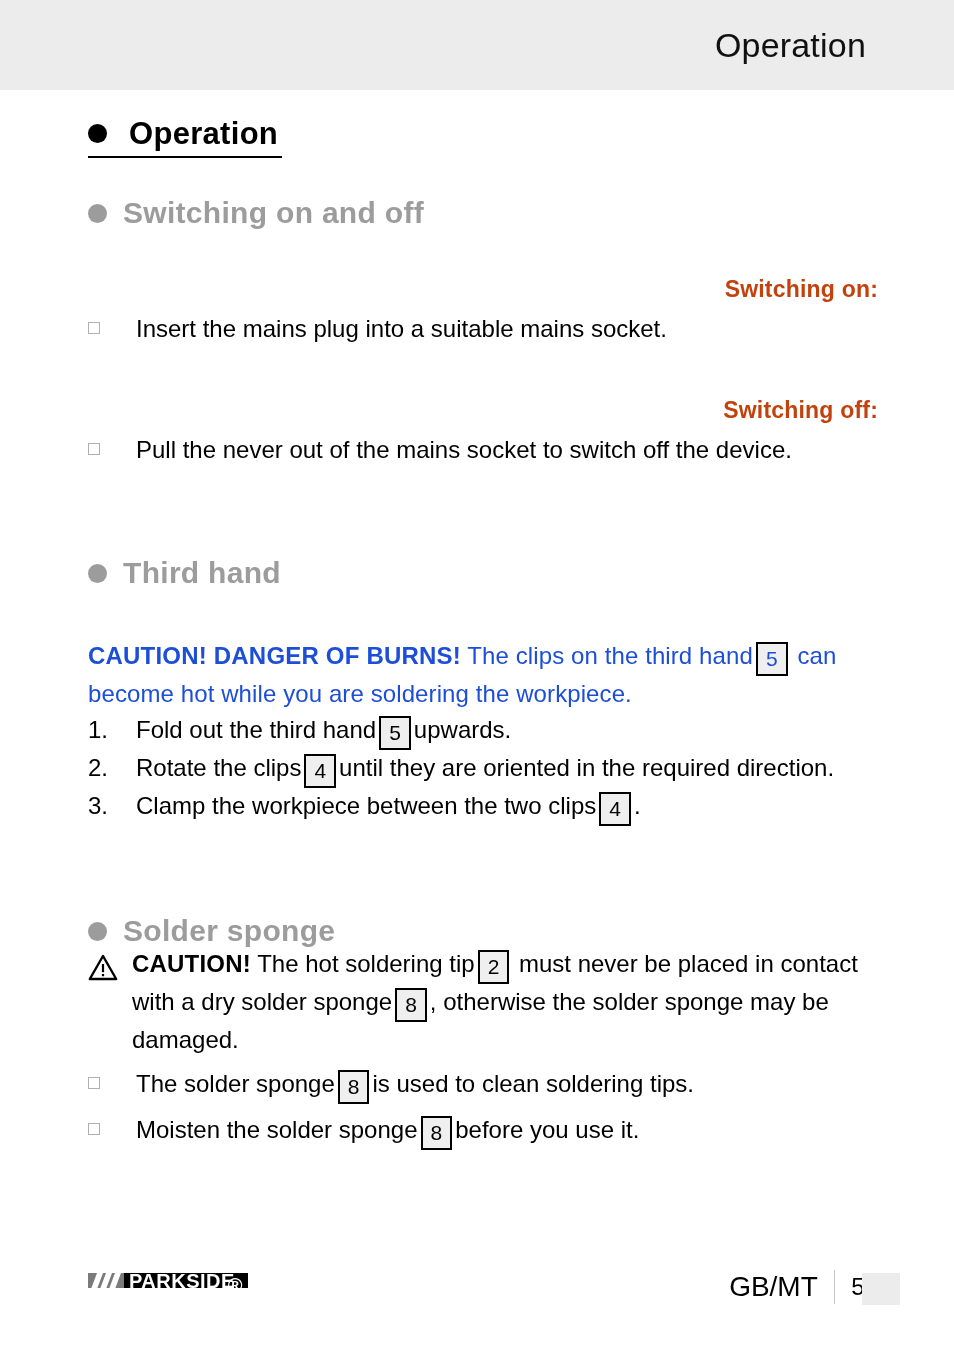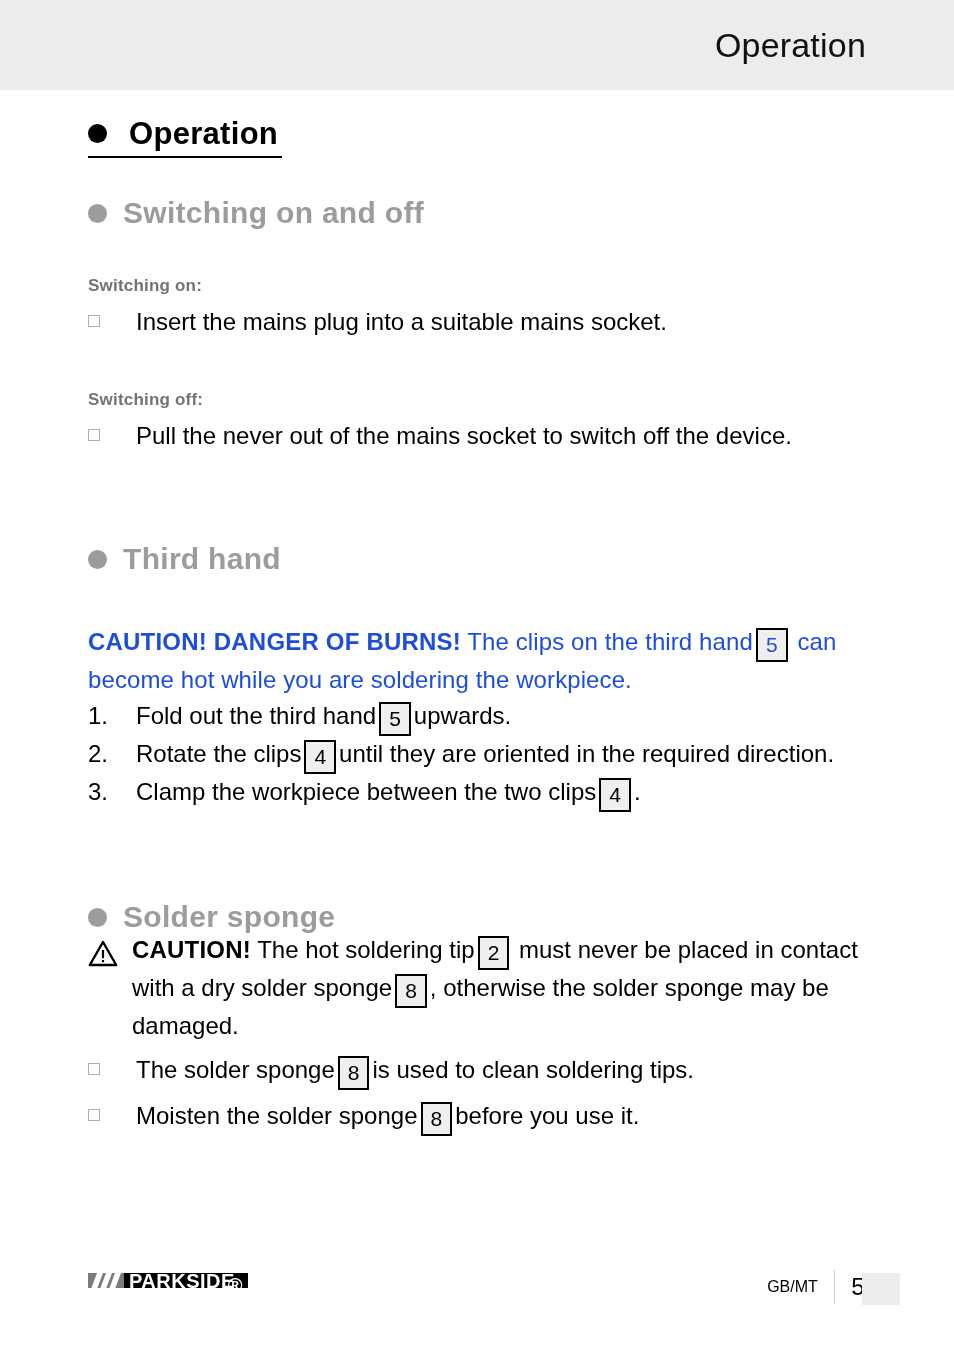--- a/index.html
+++ b/index.html
@@ -66,22 +66,23 @@
   .h2-text{
     font-size:30px; font-weight:bold; letter-spacing:.3px;
     line-height:1; color:#9c9c9c;
   }
   .h2-row.sw  { margin-top:40px; }
   .h2-row.th  { margin-top:90px; }
   .h2-row.ss  { margin-top:90px; }
 
   
   .subhead{
-    font-size:17px; font-weight:bold; color:#737373;
+    font-size:23px; font-weight:bold; color:#c2410c;
     letter-spacing:.2px;
+    text-align:right;
   }
   .subhead.s1 { margin-top:48px; }
   .subhead.s2 { margin-top:50px; }
 
   
   .para{
     font-size:24px; line-height:36px; color:#1d4ed8;
     letter-spacing:.1px;
   }
   .para.block-caution{ margin-top:50px; }
@@ -170,21 +171,21 @@
   .logo-reg{
     position:absolute; right:5px; top:2px;
     color:#fff; font-size:8px; line-height:1;
   }
 
   .pagefoot{
     position:absolute; right:76px; top:18px;
     display:flex; align-items:center; height:28px;
   }
   .pagefoot .lang{
-    font-size:16px; color:#000; line-height:1;
+    font-size:28px; color:#000; line-height:1;
   }
   .pagefoot .vdiv{
     width:1.5px; height:34px; background:#c9c9c9;
     margin:0 16px;
   }
   .pagefoot .pnum{
     font-size:24px; color:#000; line-height:1;
   }
   .foot-block{
     position:absolute;

